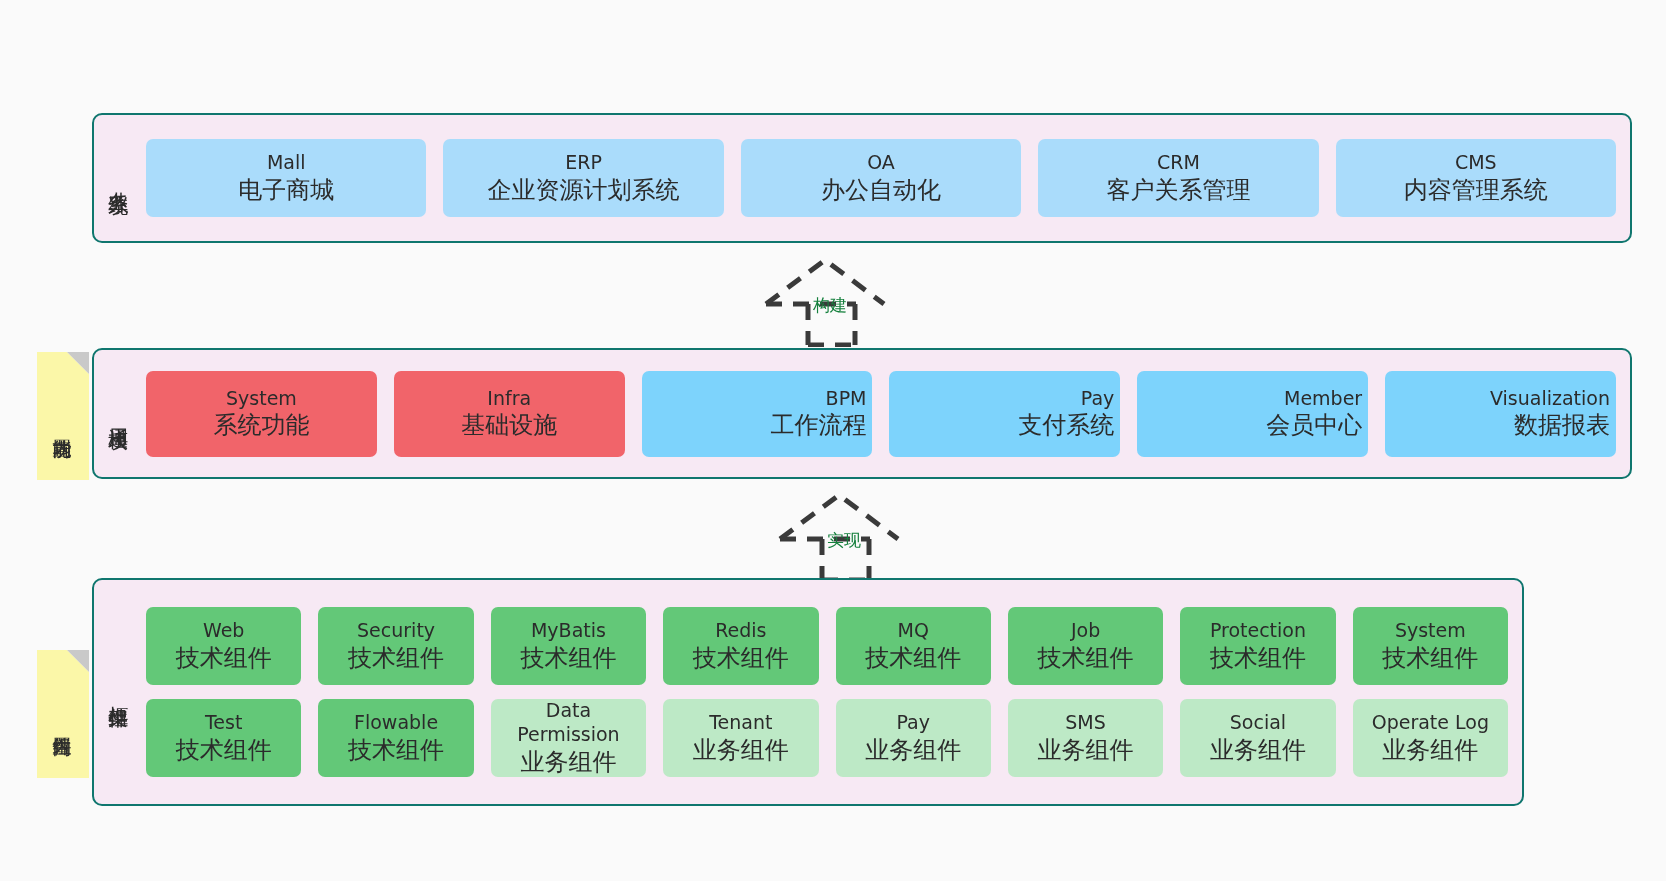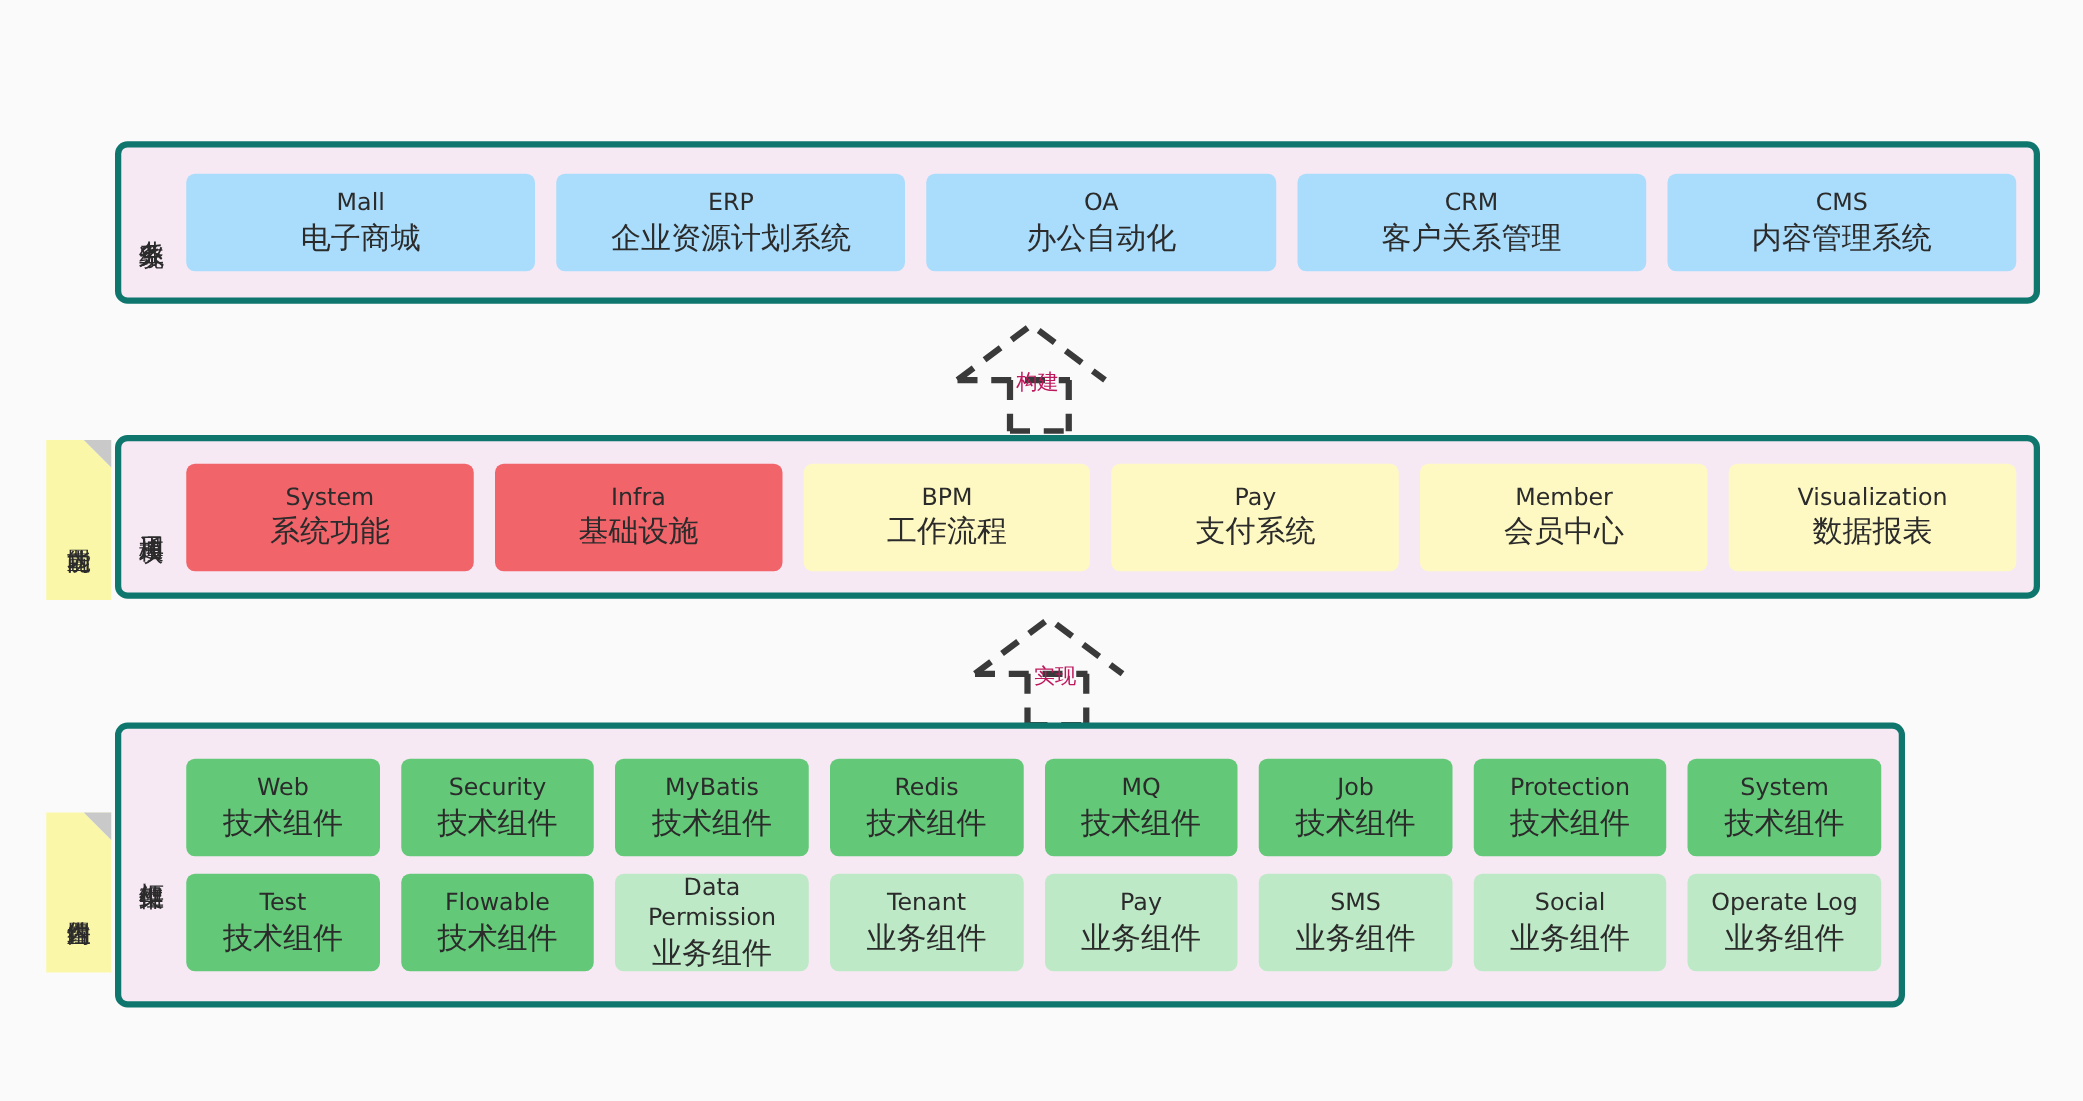--- a/index.html
+++ b/index.html
@@ -18,21 +18,21 @@
 
   #canvas {
     position: absolute;
     inset: 0;
   }
 
   
   .layer {
     position: absolute;
     background: #f7e9f4;
-    border: 5px solid #0f766e;
+    border: 2px solid #0f766e;
     border-radius: 10px;
     box-sizing: border-box;
     display: flex;
     align-items: stretch;
   }
 
   .layer-title {
     width: 48px;
     flex: 0 0 48px;
     display: flex;
@@ -86,21 +86,21 @@
     font-family: "DejaVu Sans", sans-serif;
     color: #2b2b2b;
   }
 
   .h-biz   { height: 78px; }
   .h-mod   { height: 86px; }
   .h-fw    { height: 78px; }
 
   .c-blue        { background: #aadcfb; }
   .c-red         { background: #f1646a; }
-  .c-pink        { background: #fef9c3; }
+  .c-pink        { background: #7dd3fc; align-items: flex-end; }
   .c-green       { background: #63c878; }
   .c-lightgreen  { background: #bde9c6; }
 
   
   .sticky {
     position: absolute;
     background: #fbf7a8;
     width: 52px;
     box-sizing: border-box;
     display: flex;
@@ -135,21 +135,21 @@
     border-left: 22px solid transparent;
   }
 
   
   .arrow {
     position: absolute;
   }
   .arrow-label {
     position: absolute;
     font-size: 17px;
-    color: #be185d;
+    color: #15803d;
     font-family: "DejaVu Sans", sans-serif;
     white-space: nowrap;
     background: transparent;
   }
 </style>
 </head>
 <body>
 
 <div id="canvas">
 

